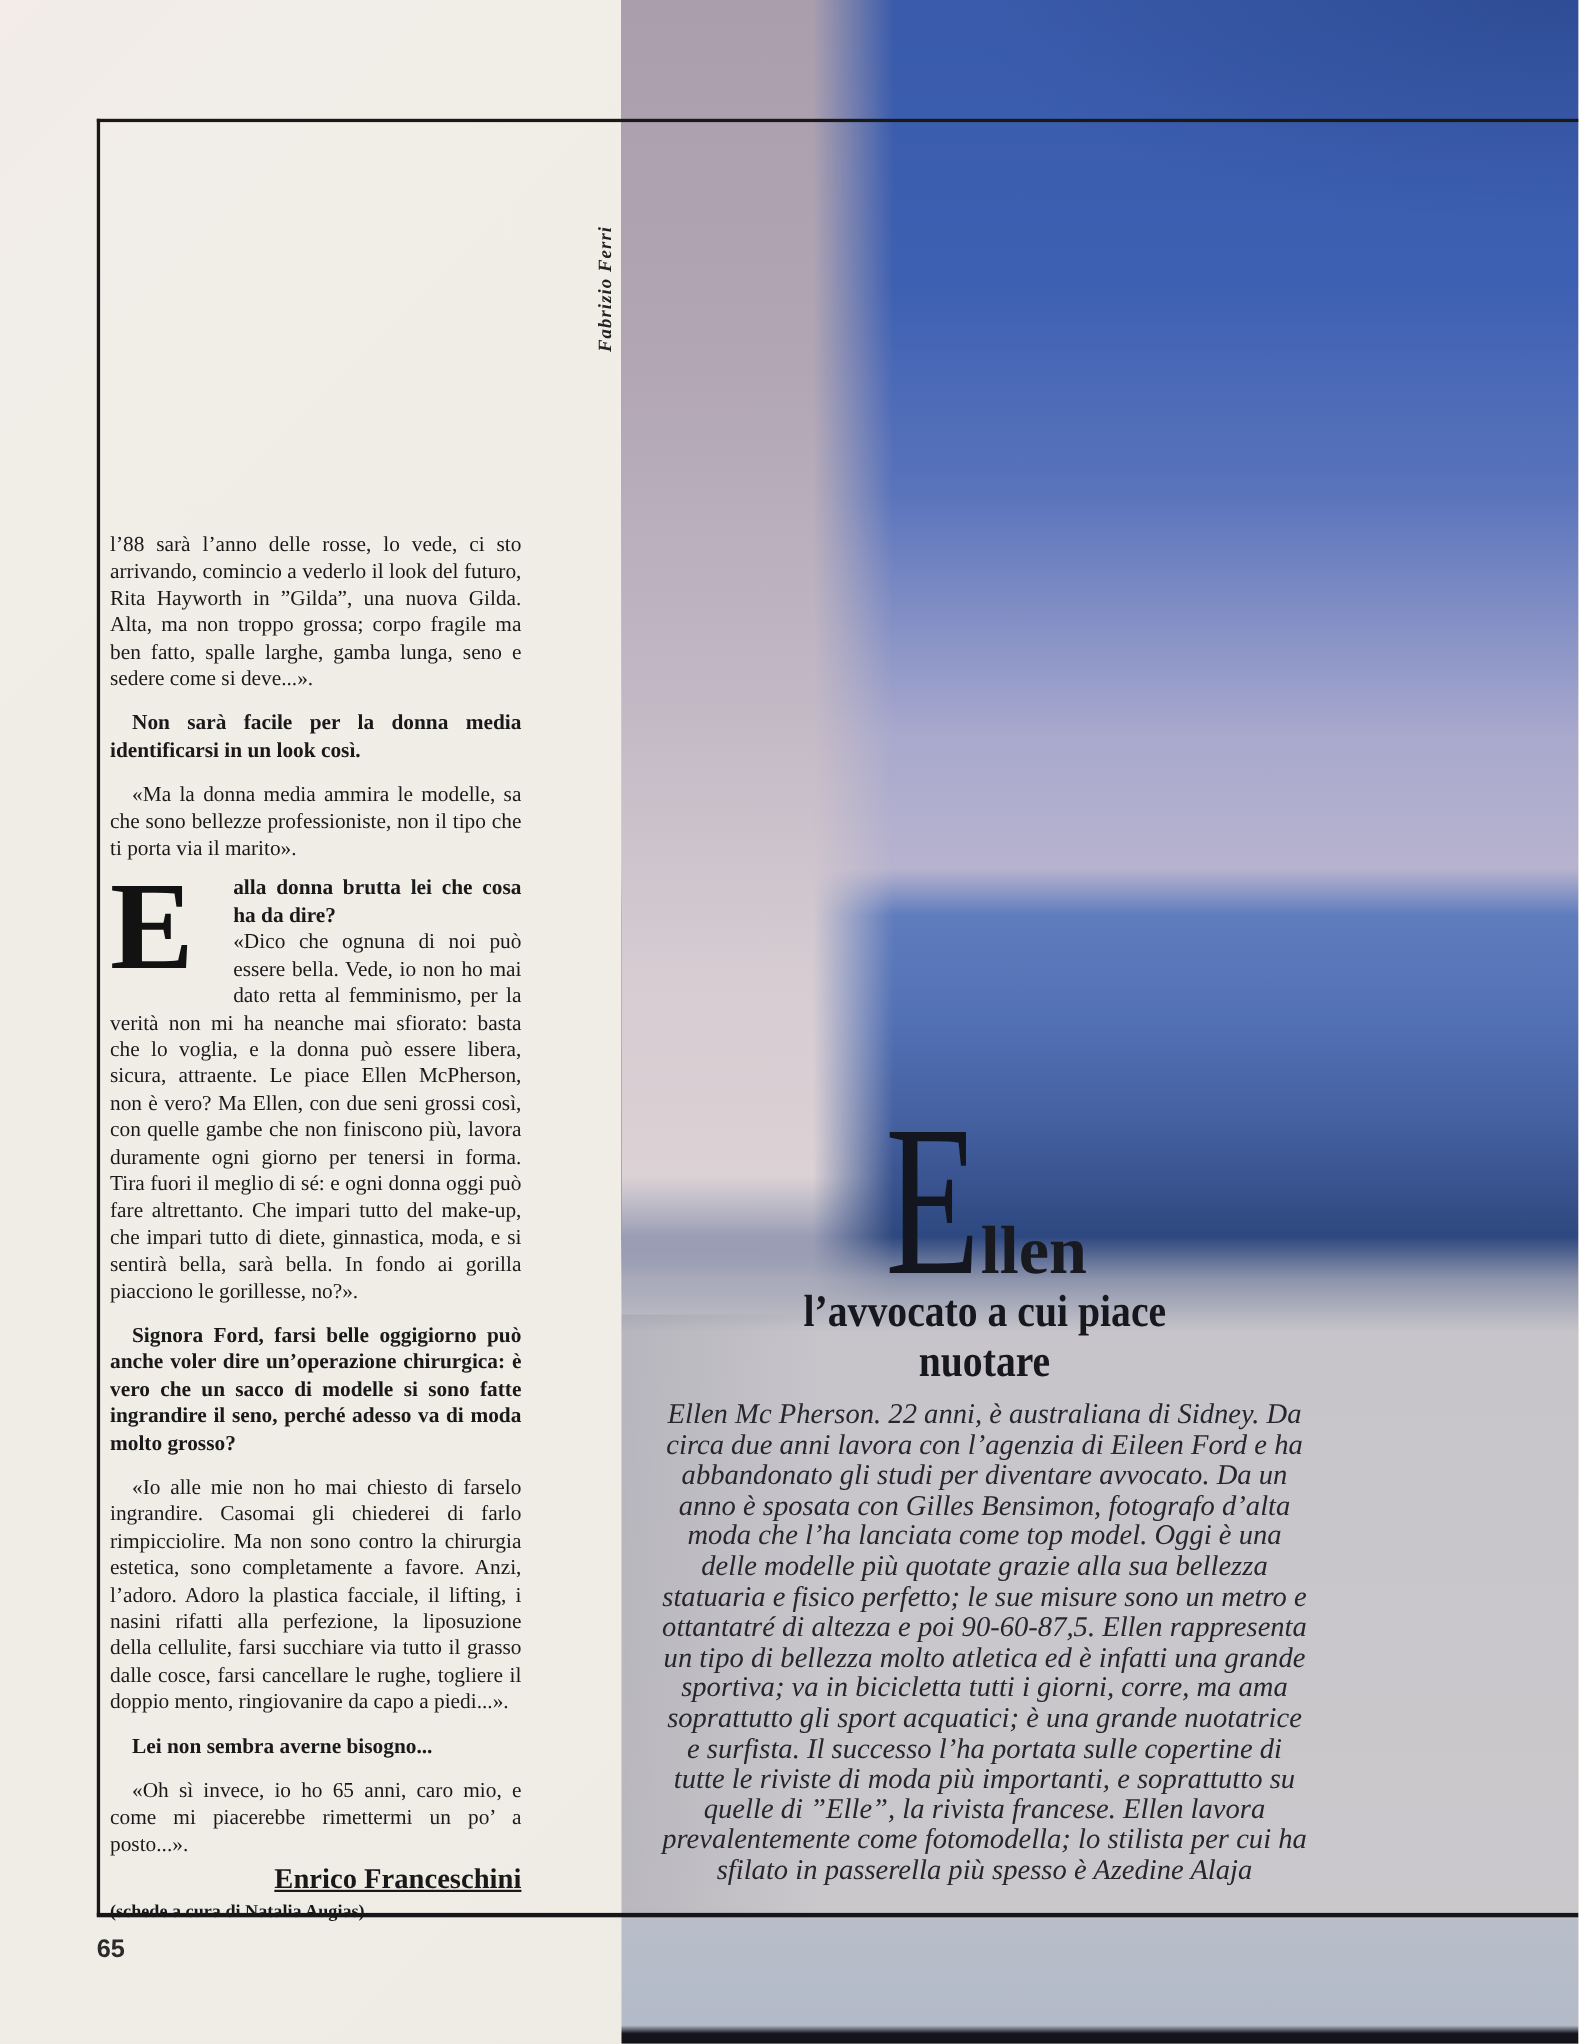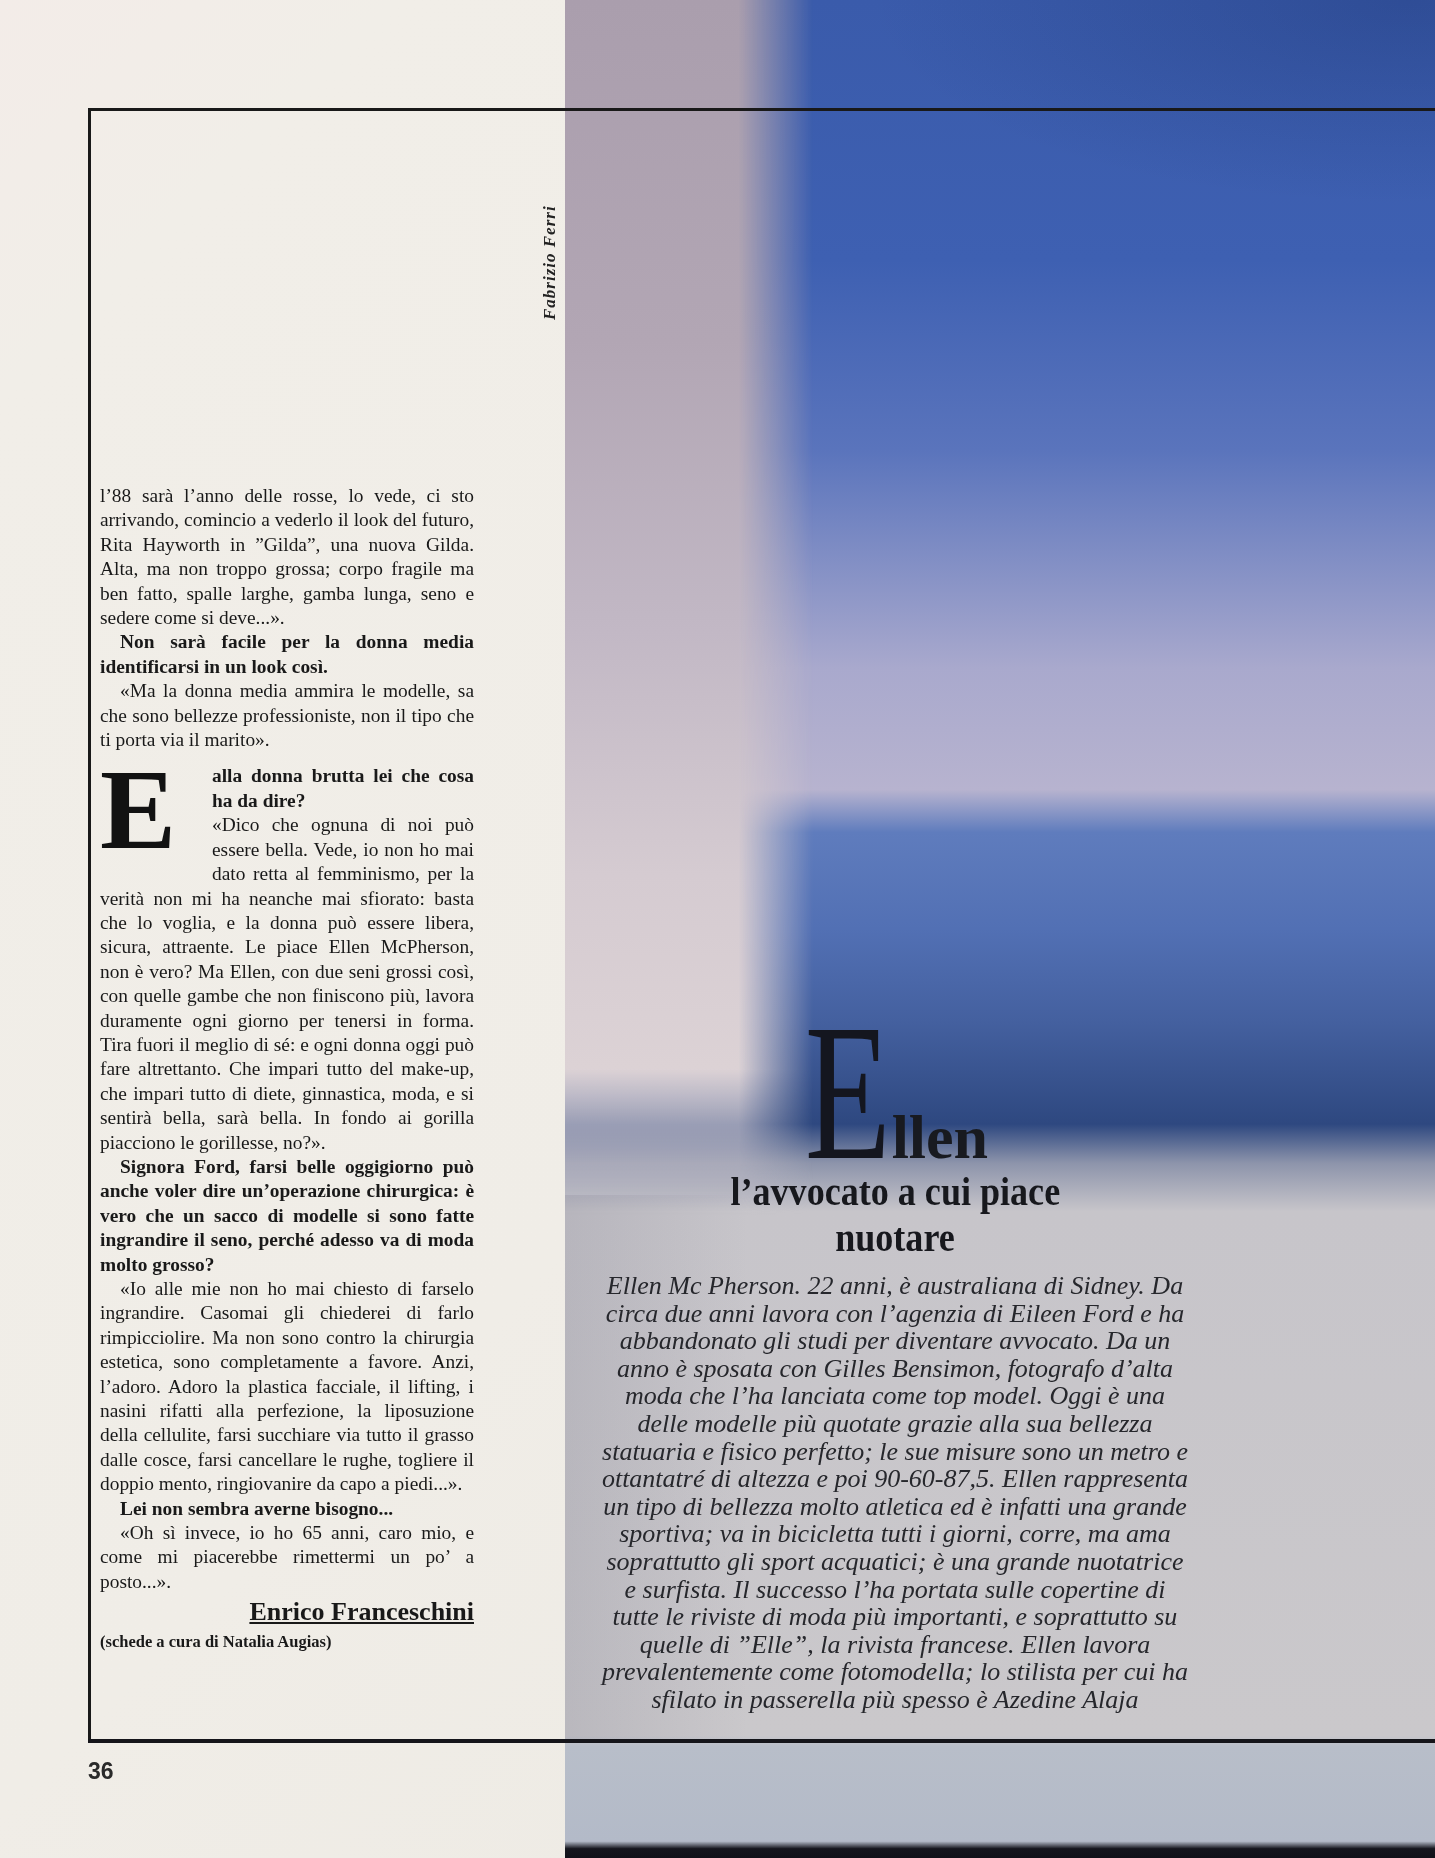--- a/index.html
+++ b/index.html
@@ -35,21 +35,21 @@
   .masthead .l2{margin-top:7px;}
 
   
   .vcredit{position:absolute;left:540px;top:320px;transform:rotate(-90deg);transform-origin:0 0;
     font-style:italic;font-weight:bold;font-size:17px;letter-spacing:1px;color:#222;white-space:nowrap;}
 
   
   .article{position:absolute;left:100px;top:484px;width:374px;color:#191919;
     font-size:19.4px;line-height:24.4px;text-align:justify;}
   .para{margin:0;}
-  .para.indent{text-indent:20px;}
+  .para.indent{text-indent:20px;margin-top:16px;}
   .para.bold{font-weight:bold;}
   .para.sect{margin-top:12px;}
   .dropcap{float:left;width:112px;height:100px;font-weight:bold;font-size:114px;line-height:.8;
     color:#121212;letter-spacing:0;}
   .byline{margin-top:6px;text-align:right;font-weight:bold;font-size:26px;text-decoration:underline;}
   .editor-note{margin-top:5px;text-align:left;font-weight:bold;font-size:16.5px;}
 
   .pagenum{position:absolute;left:88px;top:1758px;font-family:"Liberation Sans","DejaVu Sans",sans-serif;
     font-weight:bold;font-size:23px;color:#2a2a2a;}
 
@@ -100,14 +100,14 @@
       <p class="para bold sect"><span class="dropcap">E</span>alla donna brutta lei che cosa ha da dire?</p>
       <p class="para">«Dico che ognuna di noi può essere bella. Vede, io non ho mai dato retta al femminismo, per la verità non mi ha neanche mai sfiorato: basta che lo voglia, e la donna può essere libera, sicura, attraente. Le piace Ellen McPherson, non è vero? Ma Ellen, con due seni grossi così, con quelle gambe che non finiscono più, lavora duramente ogni giorno per tenersi in forma. Tira fuori il meglio di sé: e ogni donna oggi può fare altrettanto. Che impari tutto del make-up, che impari tutto di diete, ginnastica, moda, e si sentirà bella, sarà bella. In fondo ai gorilla piacciono le gorillesse, no?».</p>
       <p class="para indent bold">Signora Ford, farsi belle oggigiorno può anche voler dire un’operazione chirurgica: è vero che un sacco di modelle si sono fatte ingrandire il seno, perché adesso va di moda molto grosso?</p>
       <p class="para indent">«Io alle mie non ho mai chiesto di farselo ingrandire. Casomai gli chiederei di farlo rimpicciolire. Ma non sono contro la chirurgia estetica, sono completamente a favore. Anzi, l’adoro. Adoro la plastica facciale, il lifting, i nasini rifatti alla perfezione, la liposuzione della cellulite, farsi succhiare via tutto il grasso dalle cosce, farsi cancellare le rughe, togliere il doppio mento, ringiovanire da capo a piedi...».</p>
       <p class="para indent bold">Lei non sembra averne bisogno...</p>
       <p class="para indent">«Oh sì invece, io ho 65 anni, caro mio, e come mi piacerebbe rimettermi un po’ a posto...».</p>
       <div class="byline">Enrico Franceschini</div>
     <div class="editor-note">(schede a cura di Natalia Augias)</div>
   </div>
 
-  <div class="pagenum">36</div>
+  <div class="pagenum">65</div>
 </div>
 
 </body></html>

